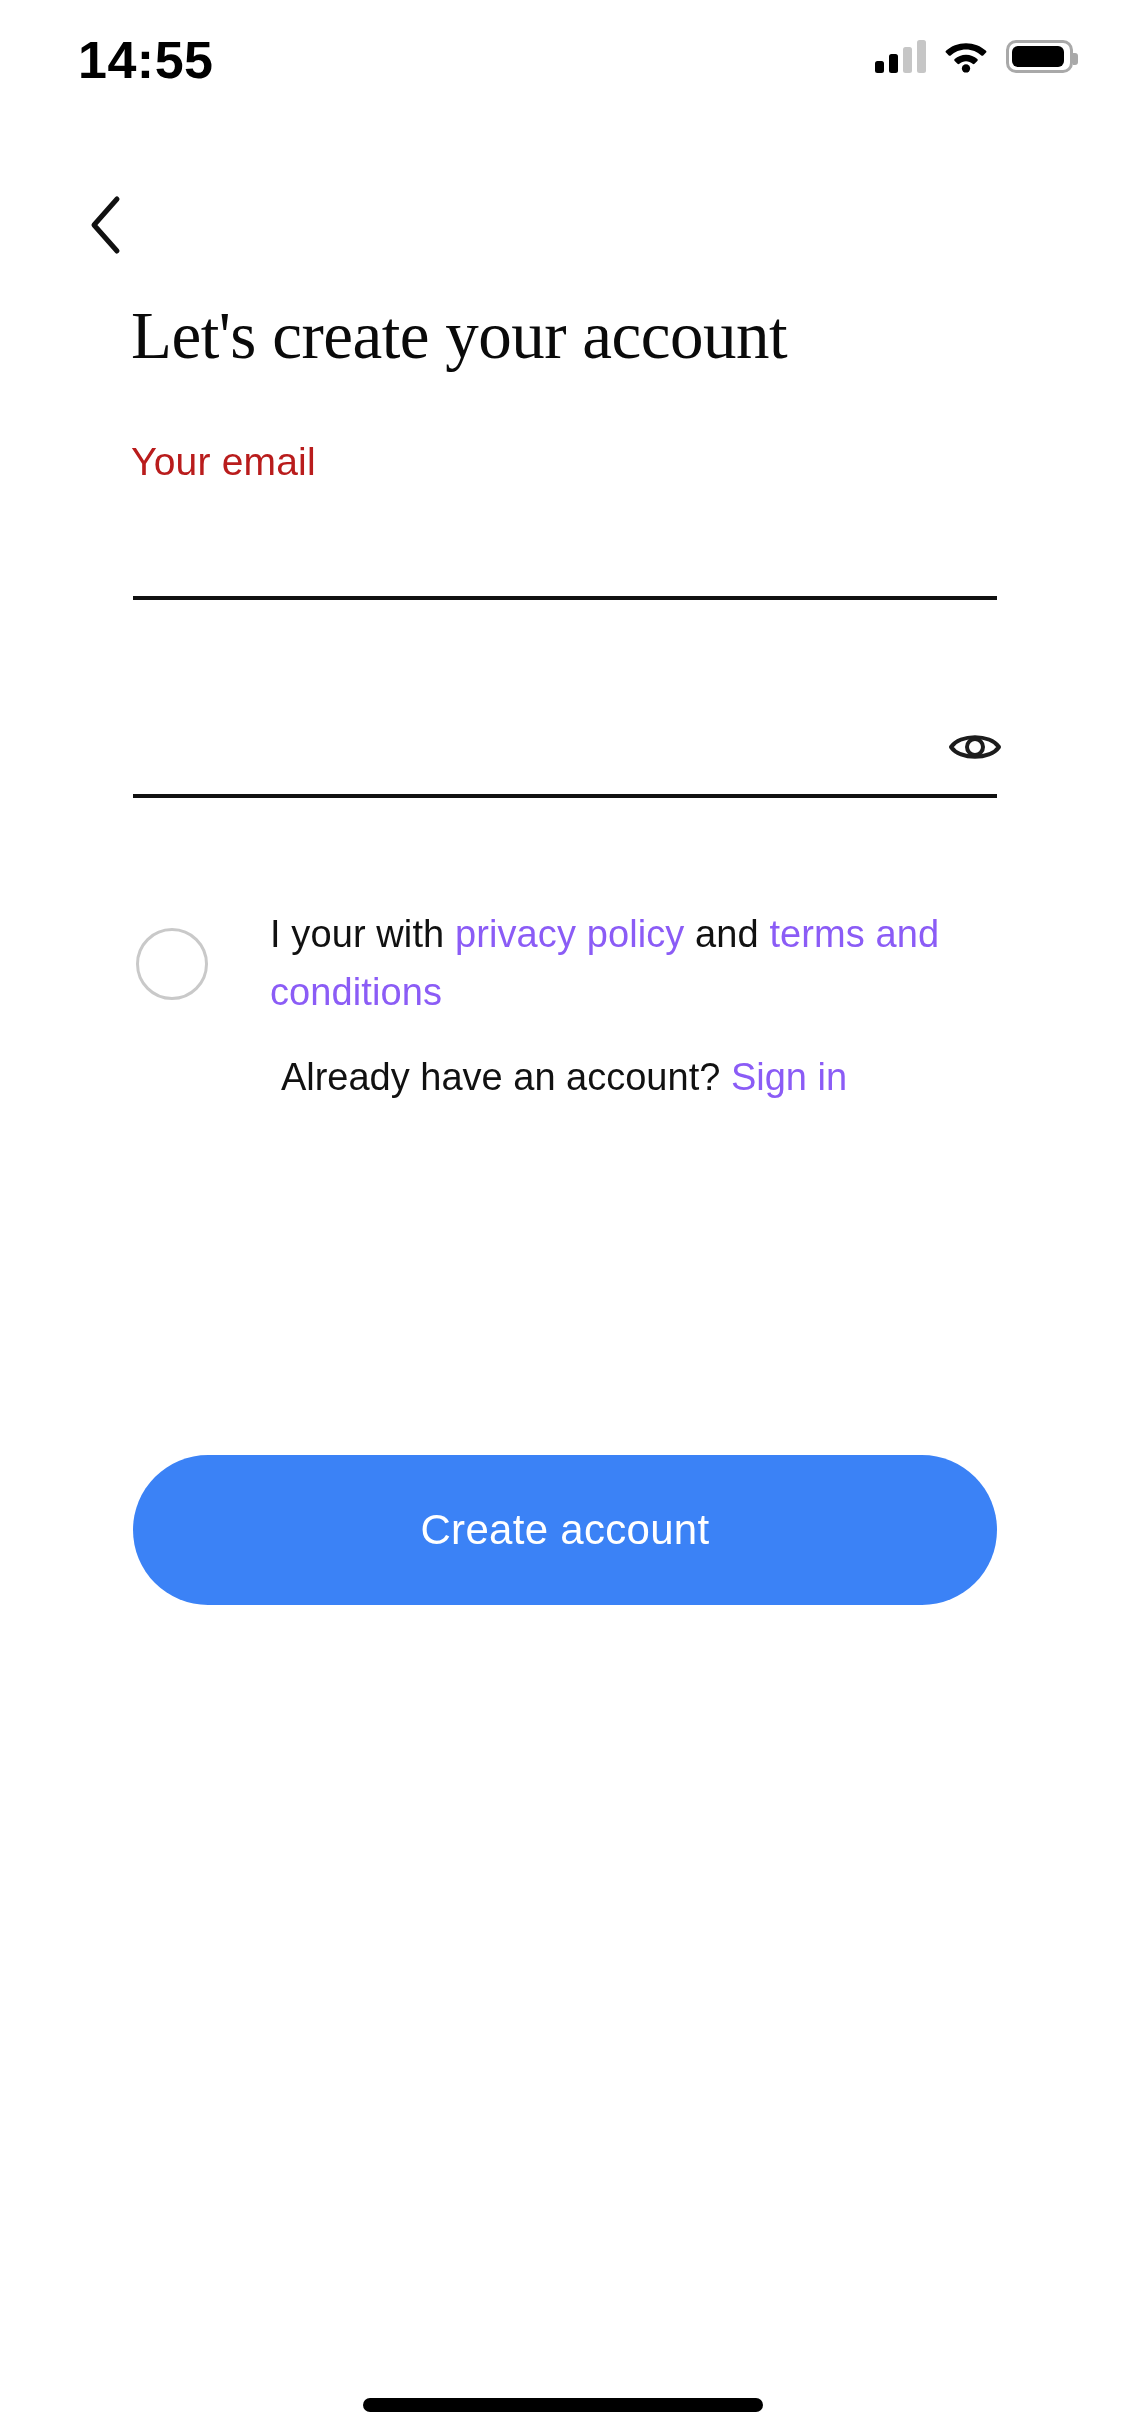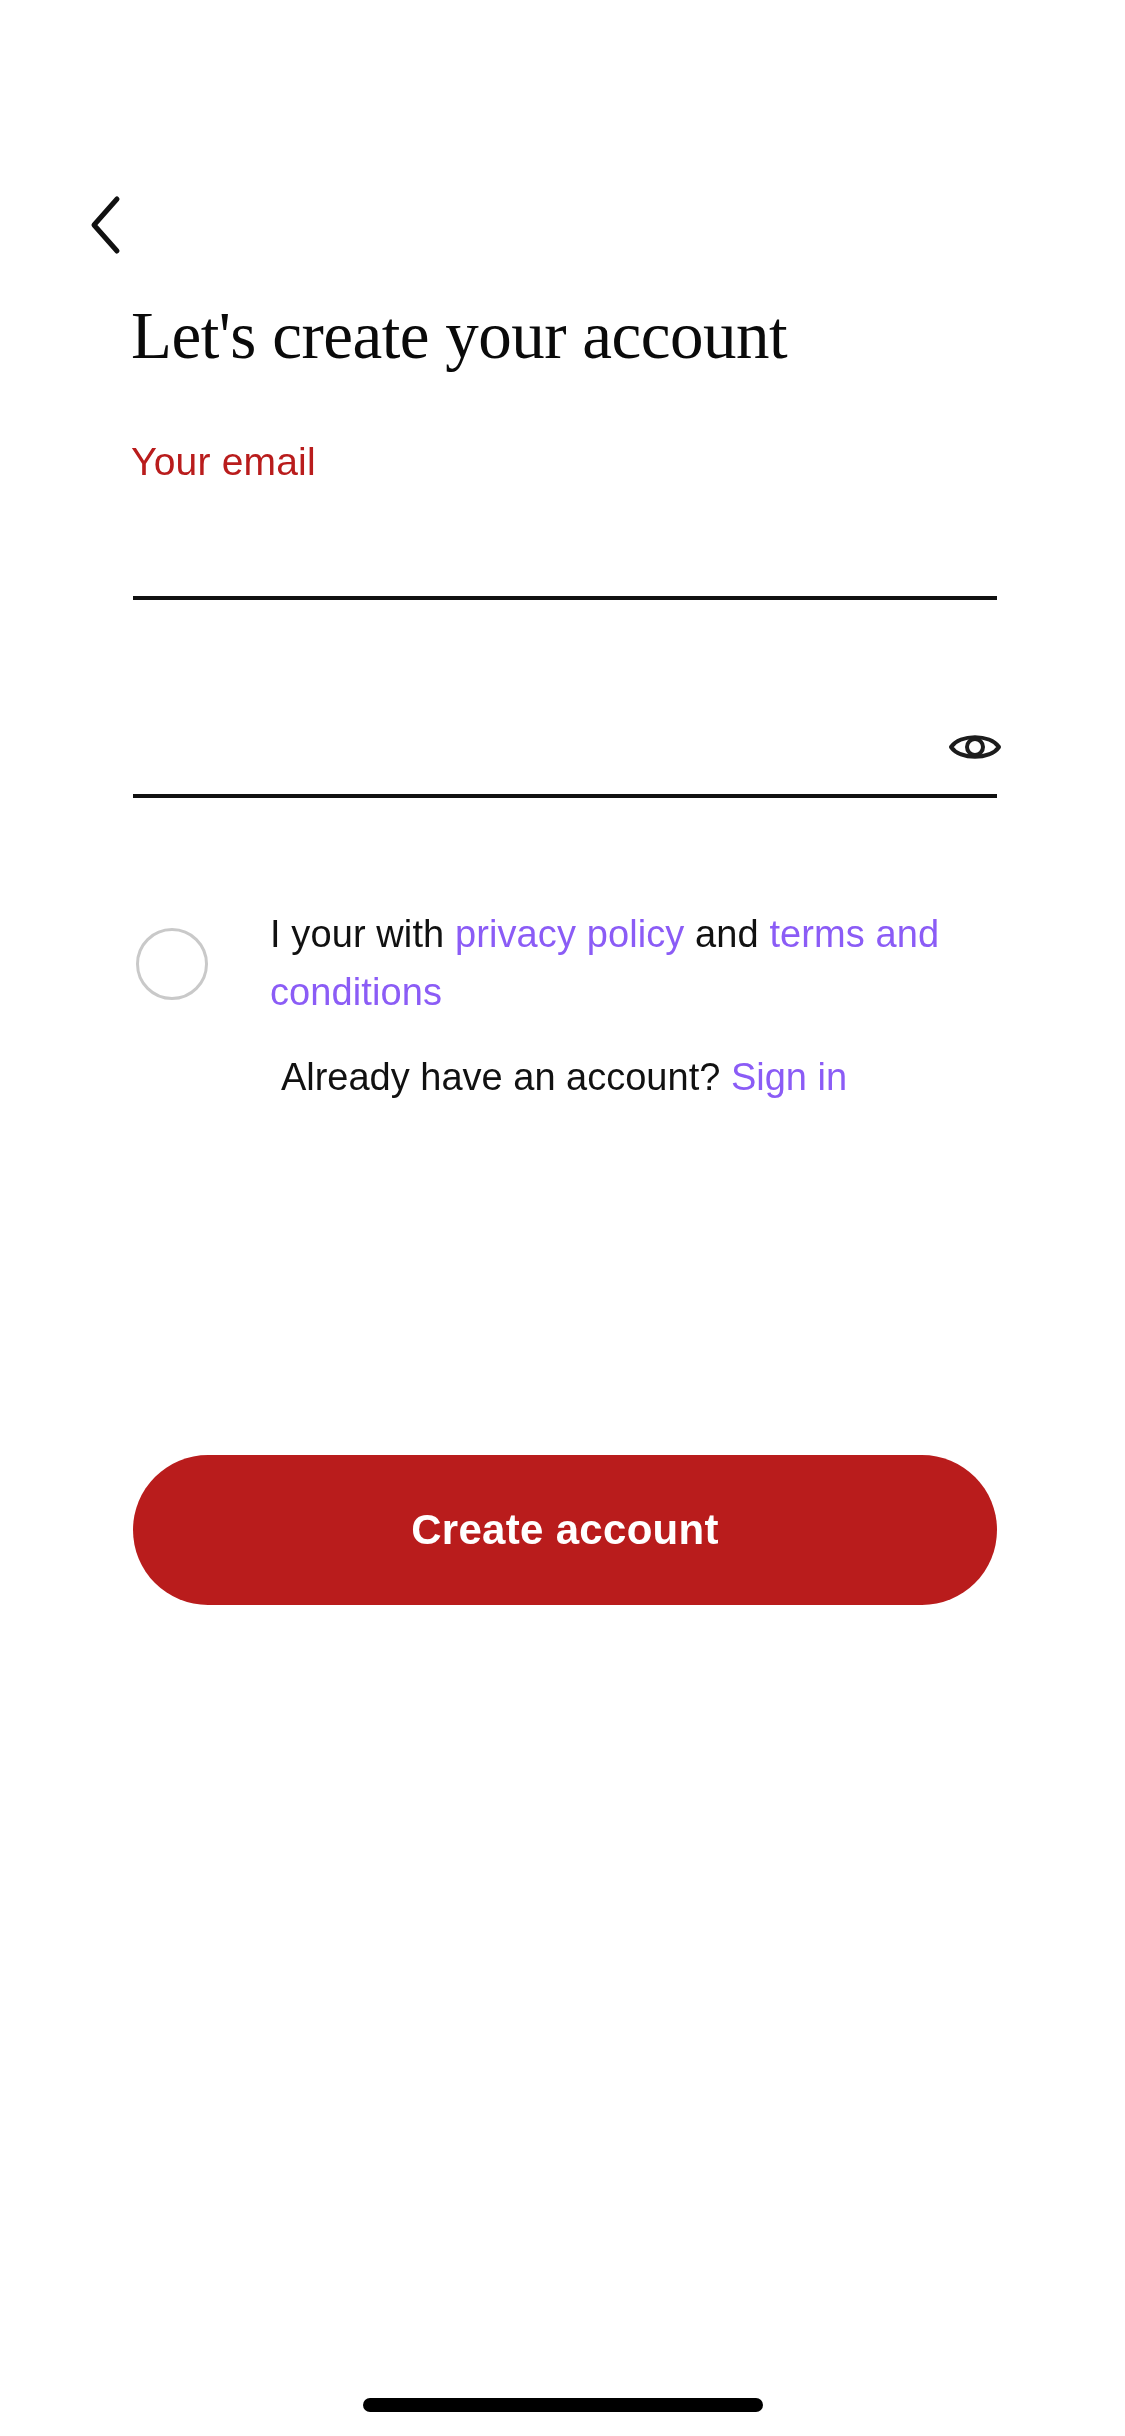--- a/index.html
+++ b/index.html
@@ -214,27 +214,27 @@
     margin-top:8px;
   }
 
   
   #create-account-button {
     position:absolute;
     left:133px;
     top:1455px;
     width:864px;
     height:150px;
-    background:#b91c1c;
+    background:#3b82f6;
     border:0;
     border-radius:75px;
     color:#ffffff;
     font-family:"Liberation Sans", sans-serif;
     font-size:42px;
-    font-weight:bold;
+    font-weight:normal;
     letter-spacing:0.3px;
     cursor:pointer;
   }
 
   
   #home-indicator {
     position:absolute;
     left:50%;
     transform:translateX(-50%);
     bottom:24px;
@@ -242,20 +242,43 @@
     height:14px;
     background:#000000;
     border-radius:7px;
   }
 </style>
 </head>
 <body>
 
 <div id="screen">
 
+  <div id="status-bar">
+    <div id="status-time">14:55</div>
+
+    <div id="status-icons">
+      <div class="cellular">
+        <span></span>
+          <span></span>
+          <span></span>
+          <span></span>
+      </div>
+
+      <svg class="wifi" viewBox="0 0 24 18">
+        <path d="M12 2.2c4.1 0 7.9 1.5 10.6 4 .3.3.3.7 0 1l-1.5 1.5c-.3.3-.7.3-1 0C18 6.7 15.1 5.5 12 5.5S6 6.7 3.9 8.7c-.3.3-.7.3-1 0L1.4 7.2c-.3-.3-.3-.7 0-1C4.1 3.7 7.9 2.2 12 2.2z" fill="#000"></path>
+        <path d="M12 8.3c2.3 0 4.4.9 6 2.3.3.3.3.7 0 1l-1.5 1.5c-.3.3-.7.3-1 0-1-.8-2.2-1.3-3.5-1.3s-2.5.5-3.5 1.3c-.3.3-.7.3-1 0L6 11.6c-.3-.3-.3-.7 0-1 1.6-1.4 3.7-2.3 6-2.3z" fill="#000"></path>
+        <circle cx="12" cy="15.6" r="2.2" fill="#000"></circle>
+      </svg>
+
+      <div class="battery">
+        <div class="battery-fill"></div>
+        <div class="battery-cap"></div>
+      </div>
+    </div>
+  </div>
 
   <div id="back-button">
     <span>
       <svg width="34" height="60" viewBox="0 0 34 60">
         <polyline points="29,4 6,30 29,56" fill="none" stroke="#111" stroke-width="5" stroke-linecap="round" stroke-linejoin="round"></polyline>
       </svg>
     </span>
   </div>
 
   <h1 id="page-title">Let's create your account</h1>

